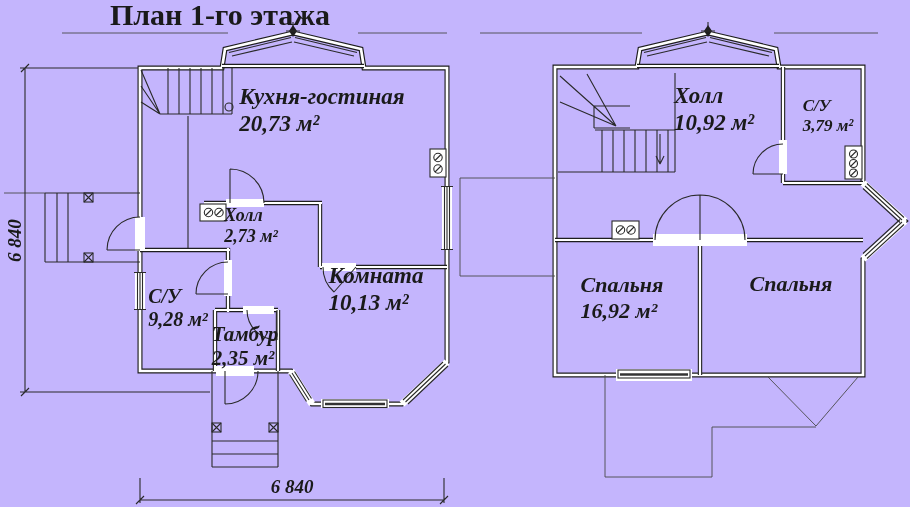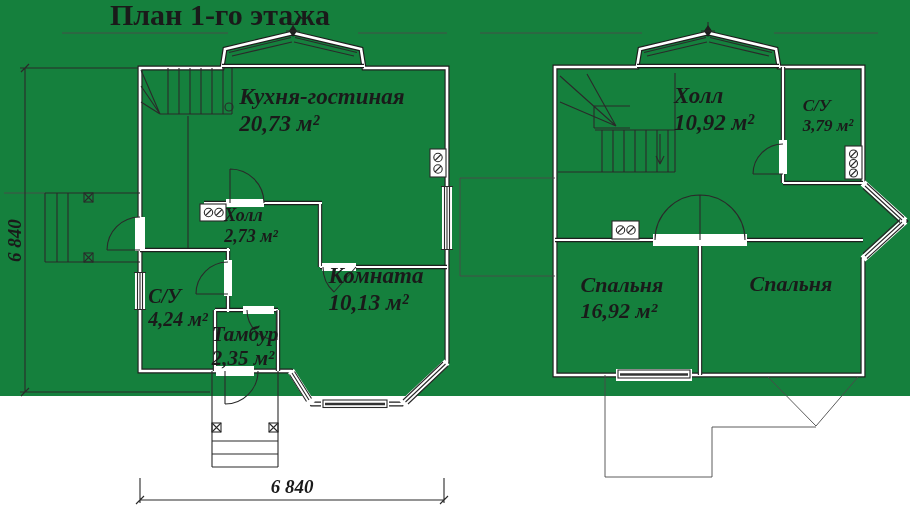--- a/index.html
+++ b/index.html
@@ -1,16 +1,16 @@
 <!DOCTYPE html>
 <html><head>
 <meta charset="utf-8">
 <style>
   html,body{margin:0;padding:0;background:#ffffff;width:910px;height:507px;overflow:hidden;}
-  .canvas{position:relative;width:910px;height:396px;background:#15803d;
+  .canvas{position:relative;width:910px;height:507px;background:#c4b5fd;
           font-family:"Liberation Serif",serif;color:#1a1a1a;}
   svg{position:absolute;left:0;top:0;}
   
   .wo{fill:none;stroke:#1e1e1e;stroke-width:5;stroke-linejoin:miter;}
   .wi{fill:none;stroke:#ffffff;stroke-width:2.7;stroke-linejoin:miter;}
   .wo2{fill:none;stroke:#1e1e1e;stroke-width:4.4;stroke-linejoin:miter;}
   .wi2{fill:none;stroke:#ffffff;stroke-width:2.2;stroke-linejoin:miter;}
   .tl{fill:none;stroke:#2a2a2a;stroke-width:1.1;}
   .tlt{fill:none;stroke:#4a4a4a;stroke-width:0.9;}
   .wh{fill:#ffffff;stroke:none;}
@@ -205,21 +205,21 @@
 <div class="room-label" style="left:251px;top:205px;font-size:18px;">
   <span>Холл</span>
   <span>2,73 м²</span>
 </div>
 <div class="room-label" style="left:376px;top:263px;font-size:23px;">
   <span>Комната</span>
   <span>10,13 м²</span>
 </div>
 <div class="room-label" style="left:178px;top:285px;font-size:20px;">
   <span>С/У</span>
-  <span>4,24 м²</span>
+  <span>9,28 м²</span>
 </div>
 <div class="room-label" style="left:245px;top:322px;font-size:21px;">
   <span>Тамбур</span>
   <span>2,35 м²</span>
 </div>
 
 <div class="room-label" style="left:714px;top:83px;font-size:23px;">
   <span>Холл</span>
   <span>10,92 м²</span>
 </div>

